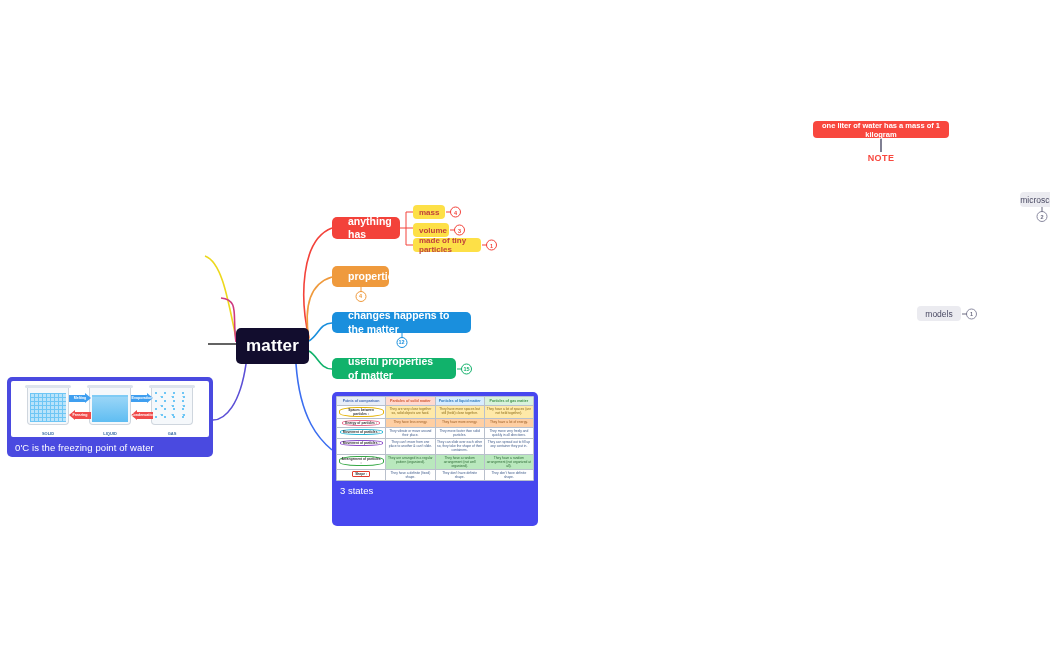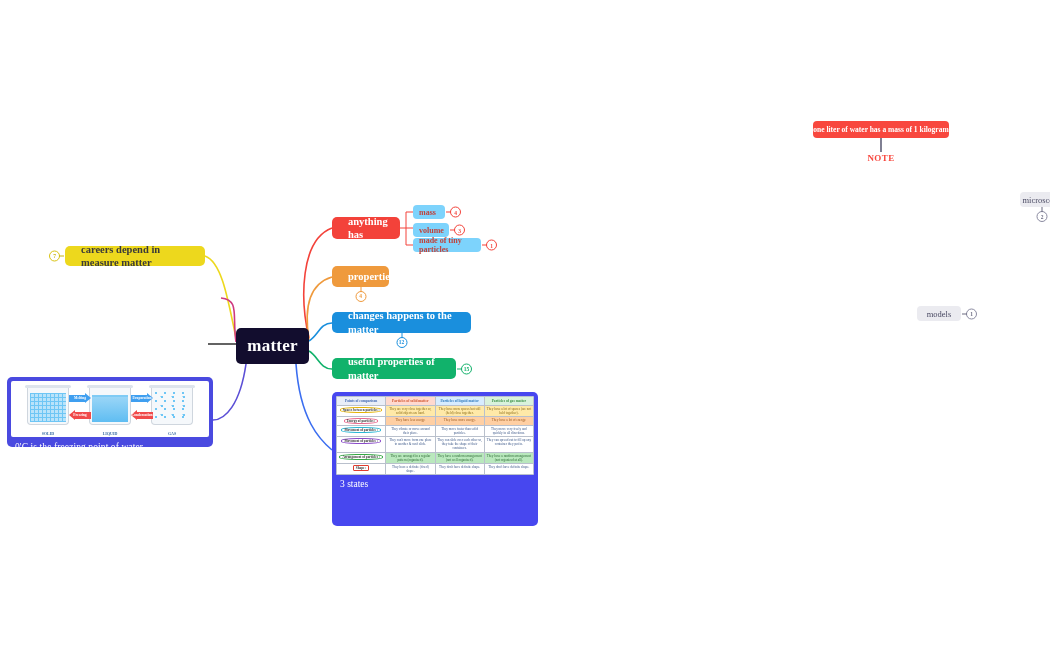--- a/index.html
+++ b/index.html
@@ -6,21 +6,21 @@
   body{
     width:1050px;height:650px;
     background:#ffffff;
     font-family:"Liberation Sans",sans-serif;
     overflow:hidden;
     position:relative;
   }
   #canvas{position:absolute;inset:0;width:1050px;height:650px;}
   #edges{position:absolute;left:0;top:0;width:1050px;height:650px;pointer-events:none;}
 
-  .node{position:absolute;box-sizing:border-box;font-family:Liberation Serif, serif;}
+  .node{position:absolute;box-sizing:border-box;}
 
   
   .central{
     left:236px;top:328px;width:73px;height:36px;
     background:#120d2e;border-radius:5px;
     display:flex;align-items:center;justify-content:center;
     color:#ffffff;font-size:17px;font-weight:600;letter-spacing:.2px;
   }
 
   
@@ -37,21 +37,21 @@
 
   .n-careers{left:65px;top:246px;width:140px;height:20px;background:#edd81d;color:#3a3a3a;}
   .n-roof{left:66px;top:283px;width:155px;height:31px;background:#f9a3d0;color:#3a3a3a;
           align-items:center;padding:0 8px;}
   .n-measure{left:88px;top:328px;width:120px;height:32px;background:#3b3b3b;color:#ffffff;
           align-items:center;padding:0 8px;}
 
   
   .sub{
     border-radius:4px;display:flex;align-items:center;padding:0 6px;
-    background:#7dd3fc;color:#c0433c;font-size:8px;font-weight:600;height:14px;
+    background:#fde047;color:#c0433c;font-size:8px;font-weight:600;height:14px;
   }
   .s-mass{left:413px;top:205px;width:32px;}
   .s-volume{left:413px;top:223px;width:36px;}
   .s-tiny{left:413px;top:238px;width:68px;}
 
   
   .loose{
     border-radius:4px;display:flex;align-items:center;justify-content:center;
     background:#ebebf0;color:#4a4a63;font-size:8.5px;height:15px;
   }
@@ -89,21 +89,21 @@
   .b-orange{border:1px solid #ef9a3d;color:#ef9a3d;}
   .b-blue{border:1px solid #1a8fdd;color:#1a8fdd;}
   .b-green{border:1px solid #11b26b;color:#11b26b;}
   .b-yellow{border:1px solid #d9c313;color:#c9b40f;}
   .b-pink{border:1px solid #e87bb4;color:#e87bb4;}
   .b-dark{border:1px solid #6e6e6e;color:#6e6e6e;}
   .b-grey{border:1px solid #8a8aa0;color:#6a6a80;}
 
   
   .n-states{
-    left:7px;top:377px;width:206px;height:70px;
+    left:7px;top:377px;width:206px;height:80px;
     background:#4a4ae0;border-radius:5px;padding:4px 4px 0 4px;
   }
   .states-img{
     width:198px;height:56px;background:#ffffff;border-radius:2px;
     position:relative;overflow:hidden;
   }
   .beaker{position:absolute;top:6px;width:42px;height:38px;}
   .beaker .glass{
     position:absolute;inset:0;border:1.5px solid #cfd6de;border-top:none;
     border-radius:0 0 4px 4px;background:rgba(235,242,248,.5);
@@ -231,24 +231,20 @@
   <div class="node pill n-changes">
     <span>changes happens to the matter</span>
     <span class="badge below b-blue">12</span>
   </div>
 
   <div class="node pill n-useful">
     <span>useful properties of matter</span>
     <span class="badge right b-green">15</span>
   </div>
 
-  <div class="node pill n-careers">
-    <span>careers depend in measure matter</span>
-    <span class="badge left b-yellow">7</span>
-  </div>
 
 
 
   <div class="node n-note-box">
     <span>one liter of water has a mass of 1 kilogram</span>
   </div>
   <div class="node n-note-label">NOTE</div>
 
   <div class="node loose n-microscope">
     <span>microscope</span>

